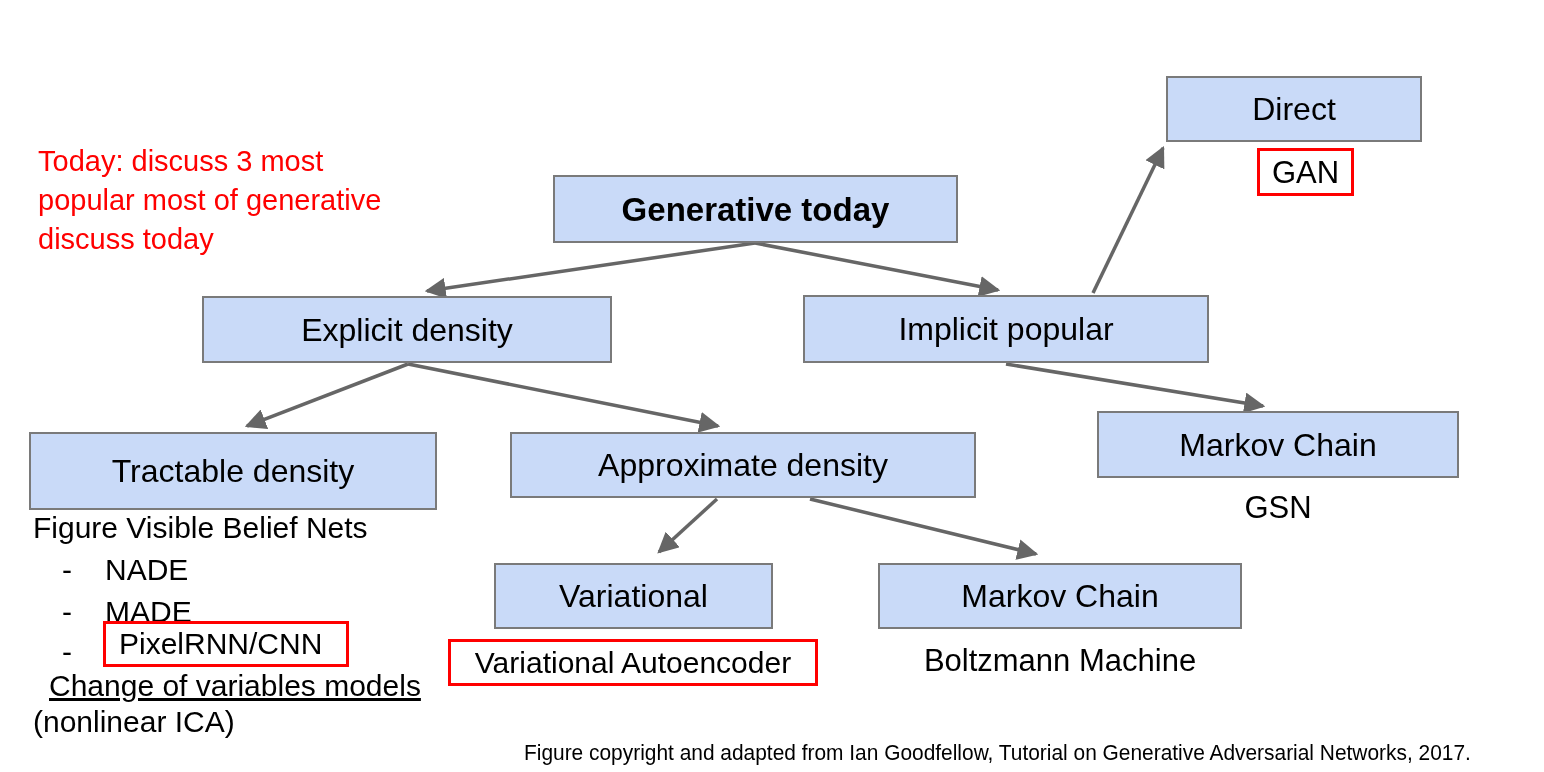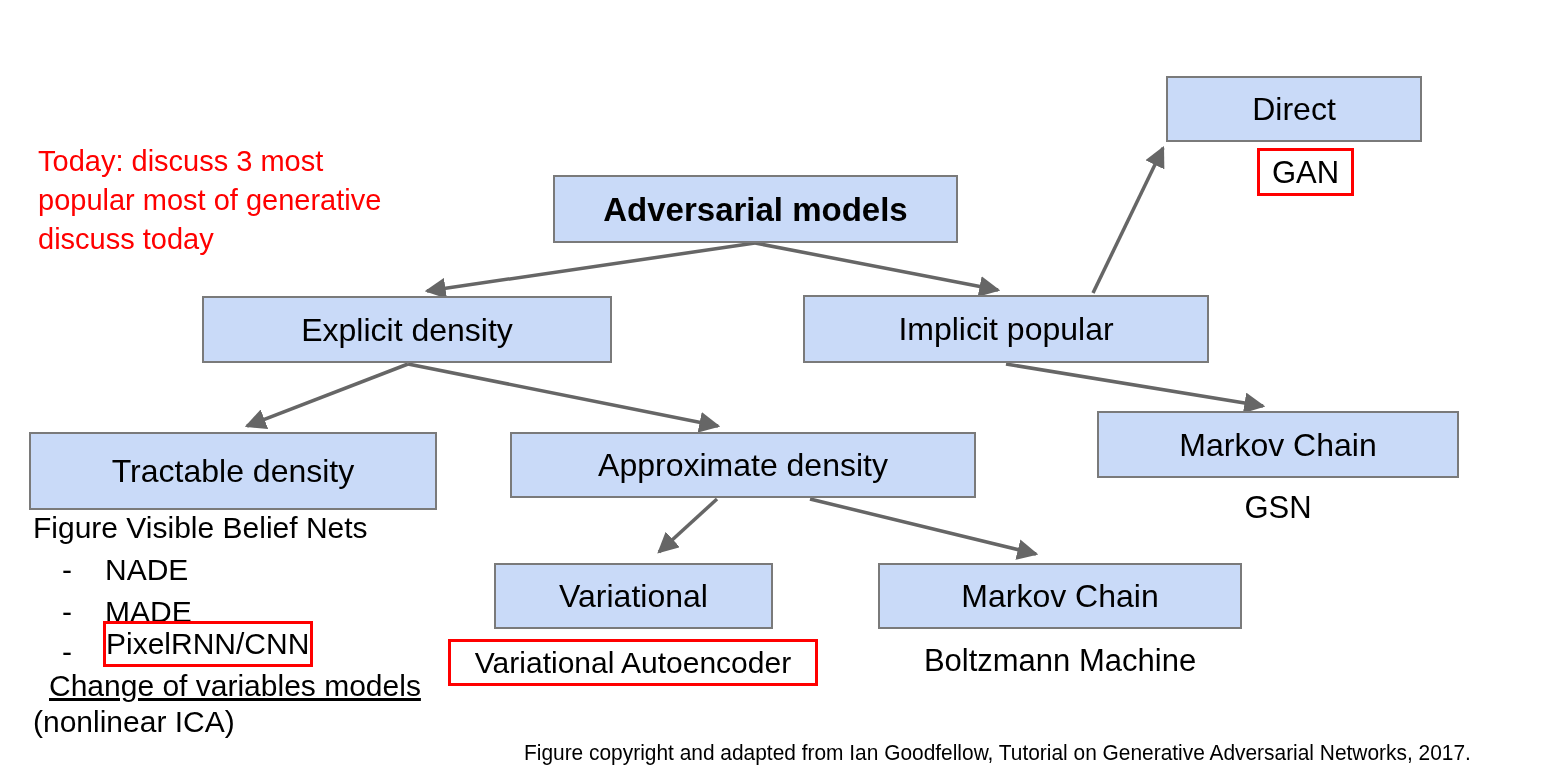--- a/index.html
+++ b/index.html
@@ -28,23 +28,23 @@
     font-size:30px;line-height:1;white-space:nowrap;background:transparent;
   }
   .sublabel{
     position:absolute;display:flex;align-items:center;justify-content:center;
     font-size:31px;line-height:1;white-space:nowrap;
   }
   .annotation{position:absolute;left:38px;top:142px;color:var(--annotation-red);
     font-size:29px;line-height:39px;white-space:nowrap;}
   .list-line{position:absolute;font-size:30px;line-height:1.2;white-space:nowrap;}
   .dash{position:absolute;font-size:30px;line-height:1.2;}
-  .pixel-box{position:absolute;left:103px;top:621px;width:210px;height:46px;
+  .pixel-box{position:absolute;left:103px;top:621px;width:246px;height:46px;
     box-sizing:border-box;border:3px solid var(--highlight-red);
-    display:flex;align-items:center;font-size:30px;white-space:nowrap;}
+    display:flex;align-items:center;font-size:30px;white-space:nowrap;padding-left:13px;}
   .caption{position:absolute;left:524px;top:740px;font-size:22px;white-space:nowrap;
     transform:scaleX(0.95);transform-origin:left center;}
 </style>
 </head>
 <body>
 
 <div class="stage">
 
   <svg class="arrows" viewBox="0 0 1544 772">
     <defs>
@@ -61,21 +61,21 @@
     <line x1="717" y1="499" x2="659" y2="552" marker-end="url(#arr)"></line>
     <line x1="810" y1="499" x2="1036" y2="554" marker-end="url(#arr)"></line>
   </svg>
 
   <div class="annotation">
     <div>Today: discuss 3 most</div>
     <div>popular most of generative</div>
     <div>discuss today</div>
   </div>
 
-  <div class="node root" style="left:553px;top:175px;width:405px;height:68px;">Adversarial models</div>
+  <div class="node root" style="left:553px;top:175px;width:405px;height:68px;">Generative today</div>
 
   <div class="node" style="left:202px;top:296px;width:410px;height:67px;">Explicit density</div>
 
   <div class="node" style="left:803px;top:295px;width:406px;height:68px;">Implicit popular</div>
 
   <div class="node" style="left:1166px;top:76px;width:256px;height:66px;">Direct</div>
 
   <div class="redbox" style="left:1257px;top:148px;width:97px;height:48px;font-size:31px;">GAN</div>
 
   <div class="node" style="left:29px;top:432px;width:408px;height:78px;">Tractable density</div>

